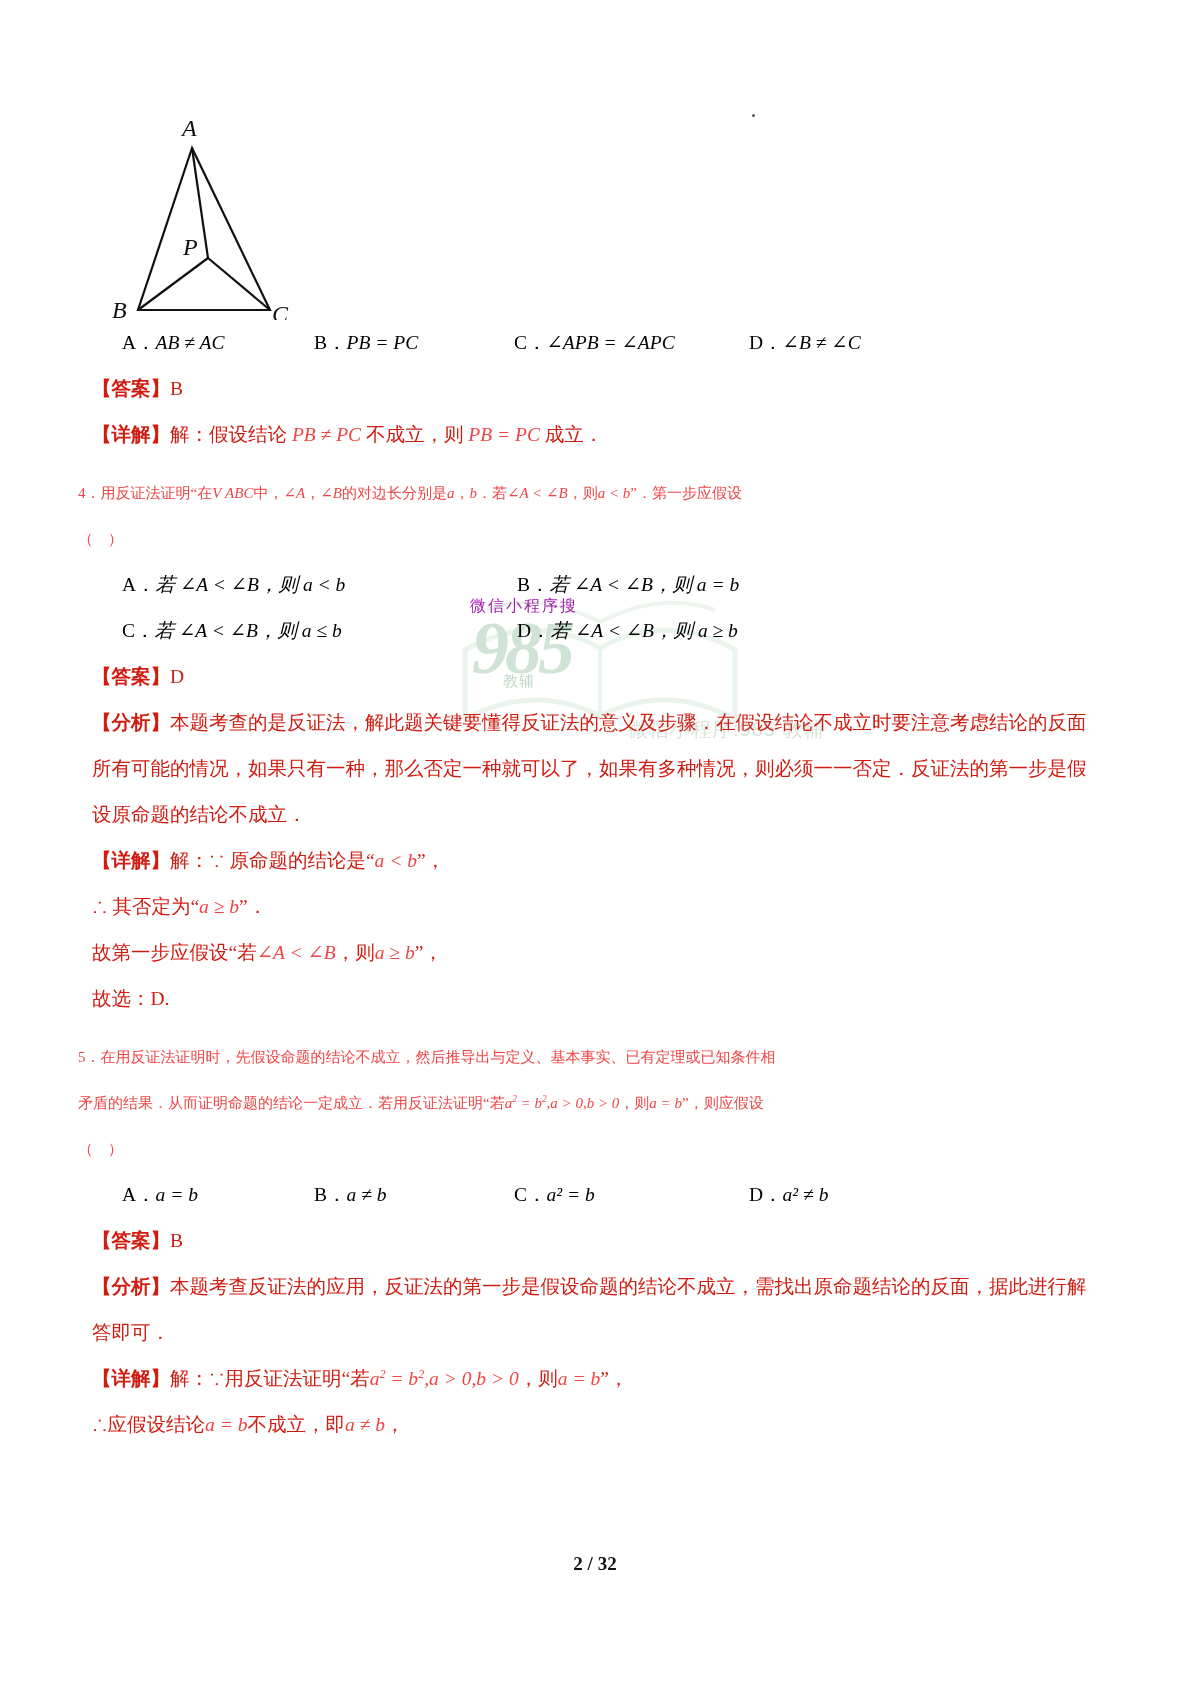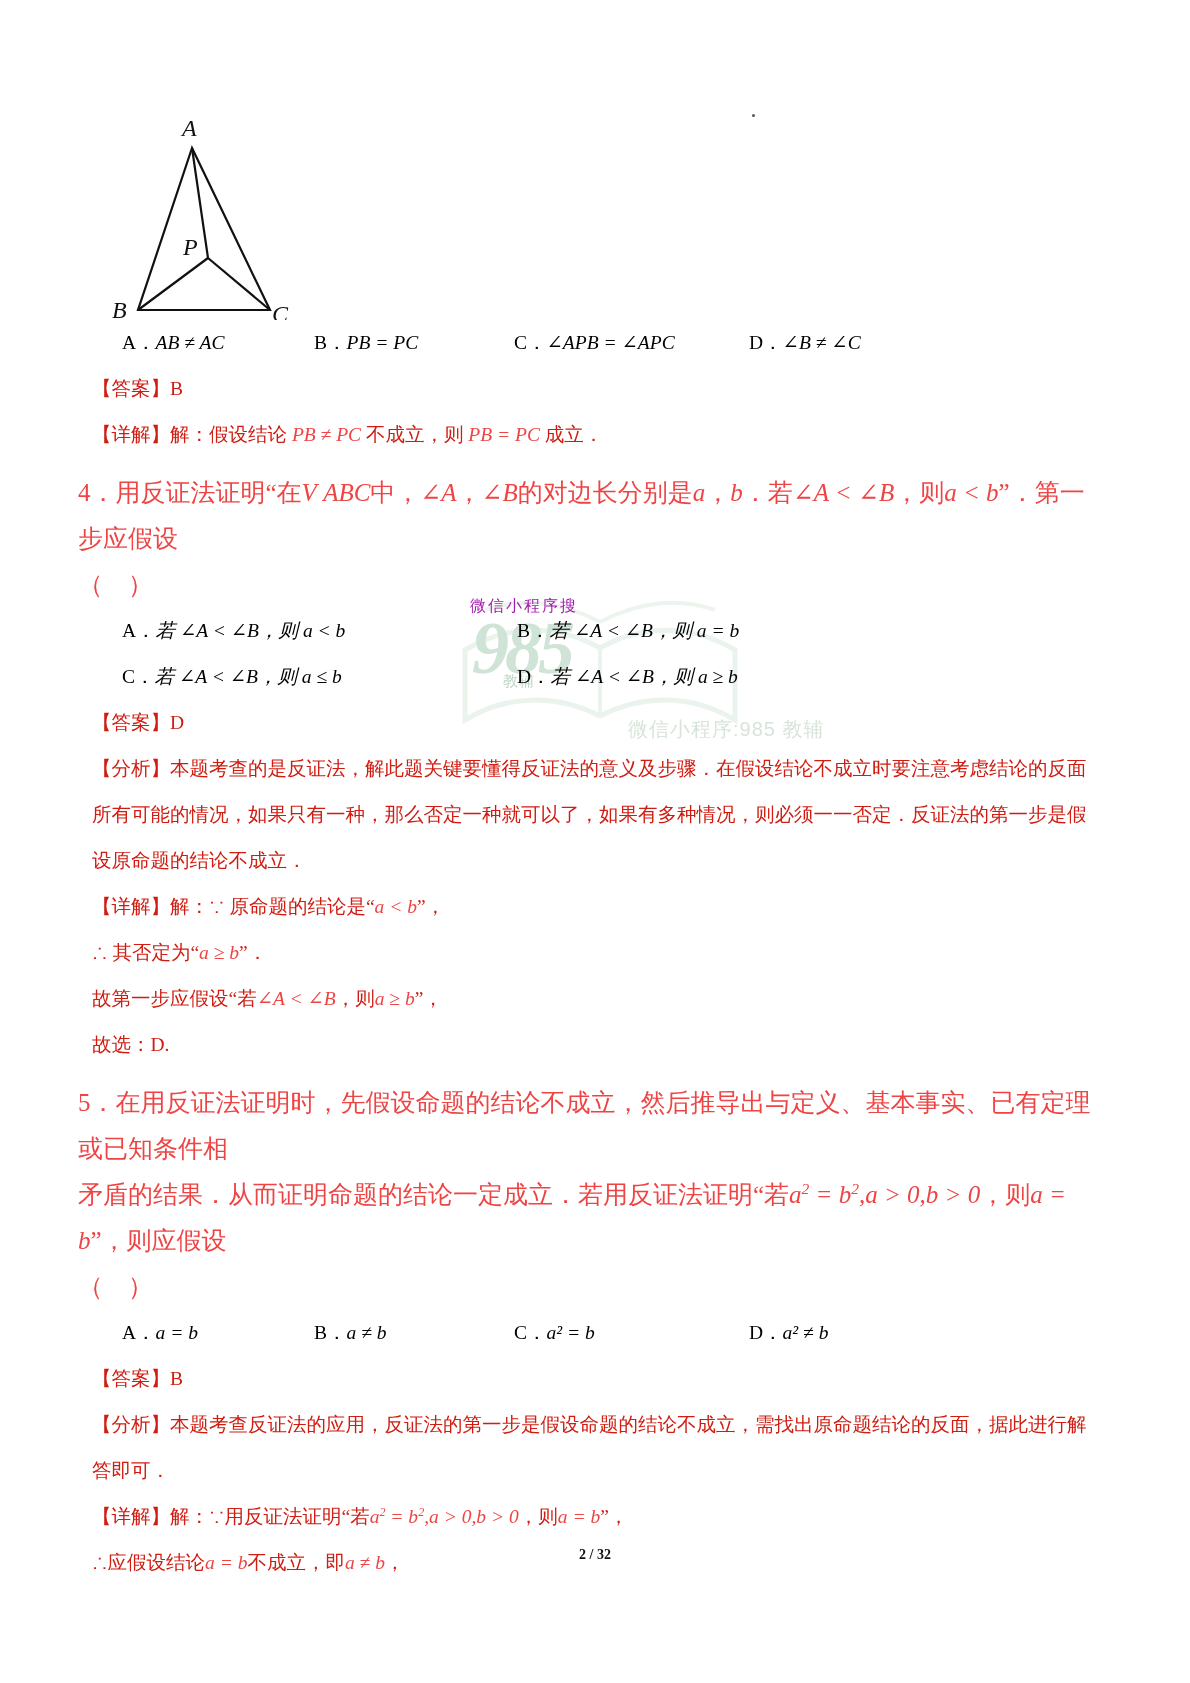--- a/index.html
+++ b/index.html
@@ -100,21 +100,21 @@
     white-space: nowrap;
   }
   .para {
     position: relative;
     z-index: 2;
     font-size: 19.5px;
     line-height: 46px;
   }
   .red { color: #d01c11; }
   .black { color: #ef4444; }
-  .tag { font-weight: normal; }
+  .tag { font-weight: bold; }
   .mi {
     font-family: "Liberation Serif", "DejaVu Serif", serif;
     font-style: italic;
     text-align: center;
   }
   sup.exp {
     font-style: italic;
     font-size: 0.62em;
     vertical-align: super;
     line-height: 0;
@@ -126,34 +126,34 @@
     display: flex;
     font-size: 19.5px;
     line-height: 46px;
     padding-left: 30px;
   }
   .opt { white-space: nowrap; }
 
   .q-line {
     position: relative;
     z-index: 2;
-    font-size: 25px;
+    font-size: 15px;
     line-height: 46px;
   }
 
   .spacer-sm { height: 12px; }
 
   .footer {
     position: absolute;
     left: 0;
     right: 0;
-    bottom: 120px;
+    bottom: 108px;
     text-align: center;
     font-family: "Liberation Serif", serif;
-    font-size: 14px;
+    font-size: 19px;
     font-weight: bold;
     color: #111;
   }
 </style>
 </head>
 <body>
 
 <div class="page">
 
   <div class="wm wm-logo">

